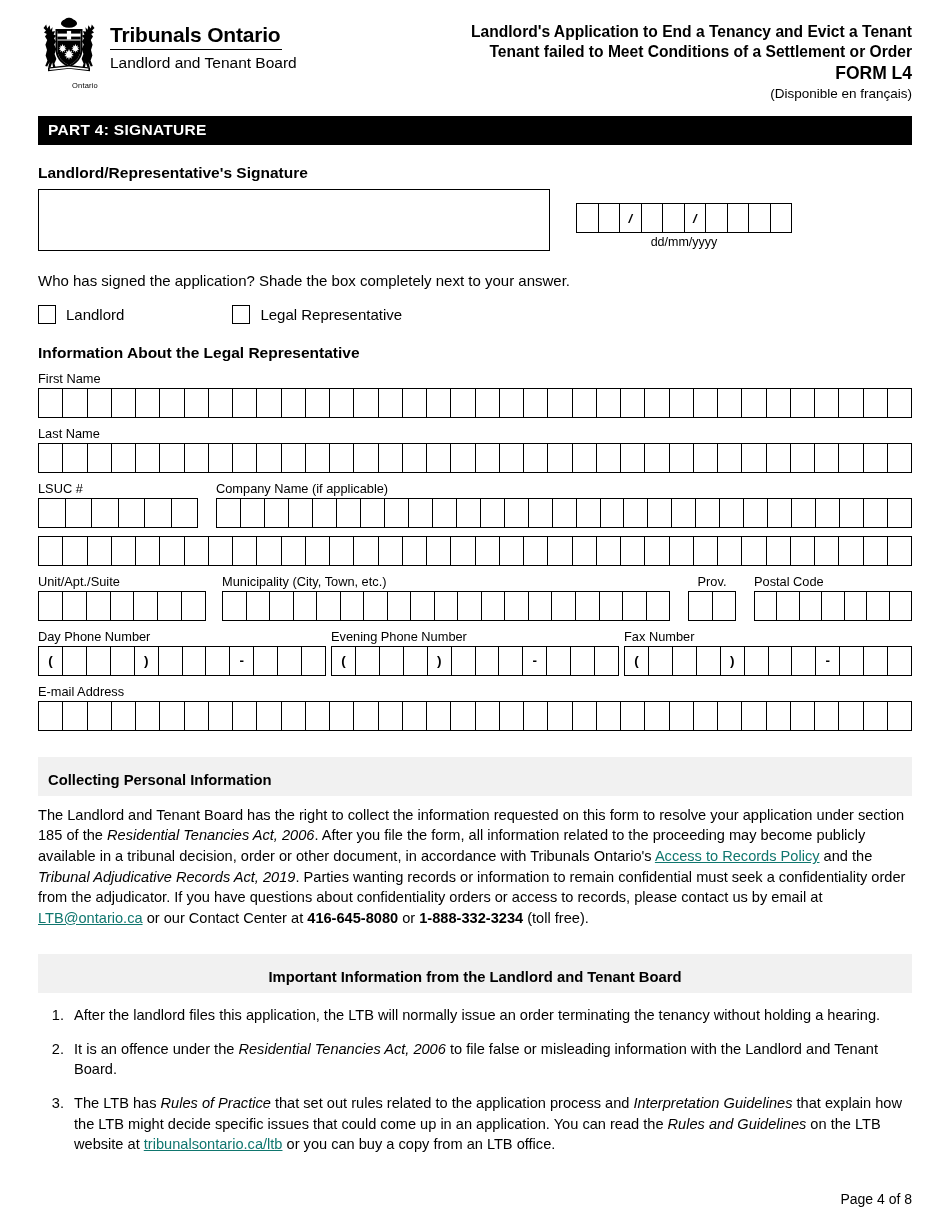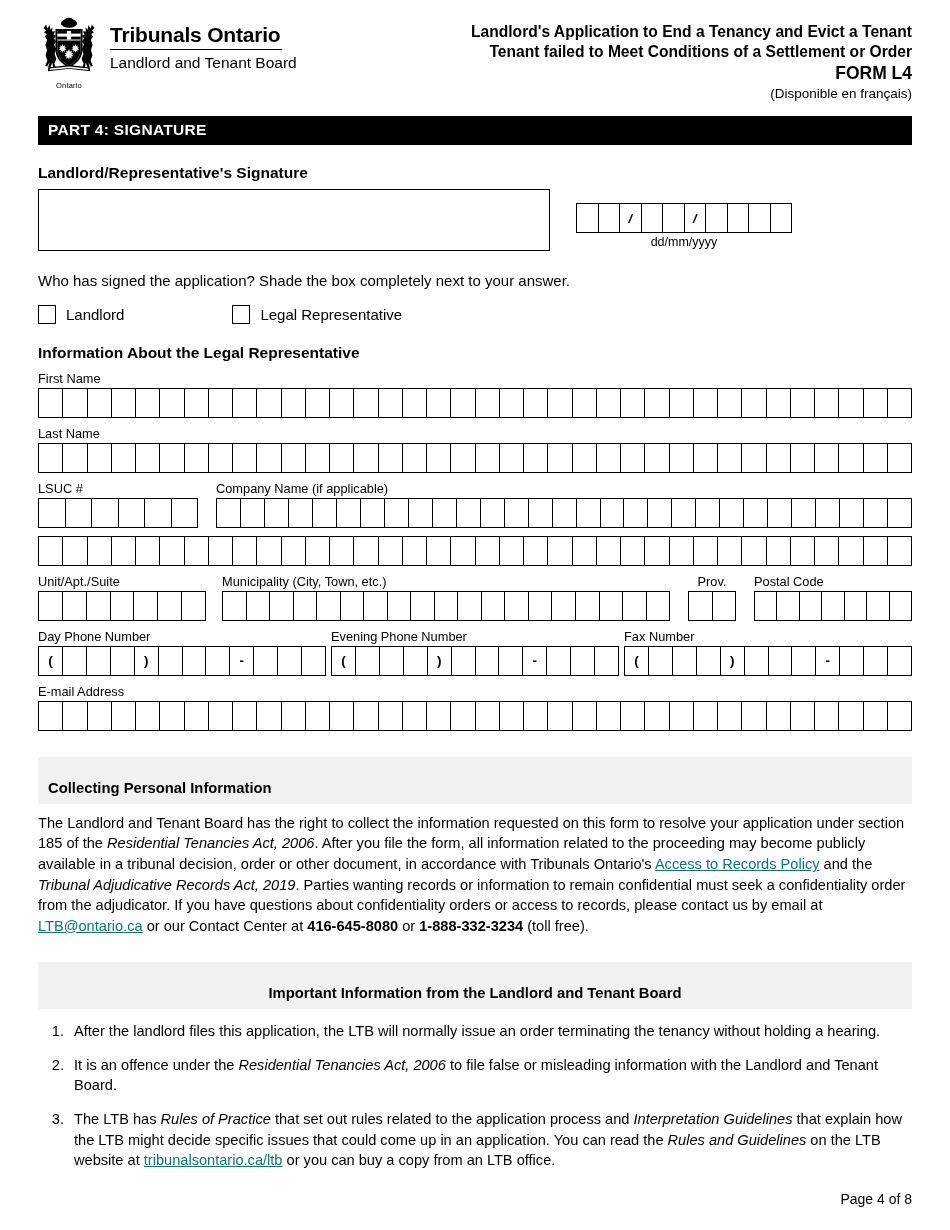--- a/index.html
+++ b/index.html
@@ -38,21 +38,21 @@
   }
   .crest {
     width: 62px;
     height: 74px;
     flex: 0 0 62px;
     position: relative;
   }
   .crest-caption {
     position: absolute;
     bottom: 0px;
-    left: 0;
+    left: 16px;
     width: 100%;
     text-align: center;
     font-size: 7.5px;
     letter-spacing: .2px;
   }
   .brand-text {
     padding-top: 8px;
   }
   .brand-title {
     font-size: 21px;
@@ -209,21 +209,21 @@
 
   .row-split {
     display: flex;
     align-items: flex-end;
   }
   .col { box-sizing: border-box; }
 
   
   .band {
     background: #f1f1f1;
-    padding: 23px 10px 8px 10px;
+    padding: 15px 10px 8px 10px;
     font-size: 14.8px;
     font-weight: bold;
     margin-top: 26px;
   }
   .band.center { text-align: center; }
 
   .para {
     font-size: 14.6px;
     line-height: 1.41;
     margin-top: 9px;

